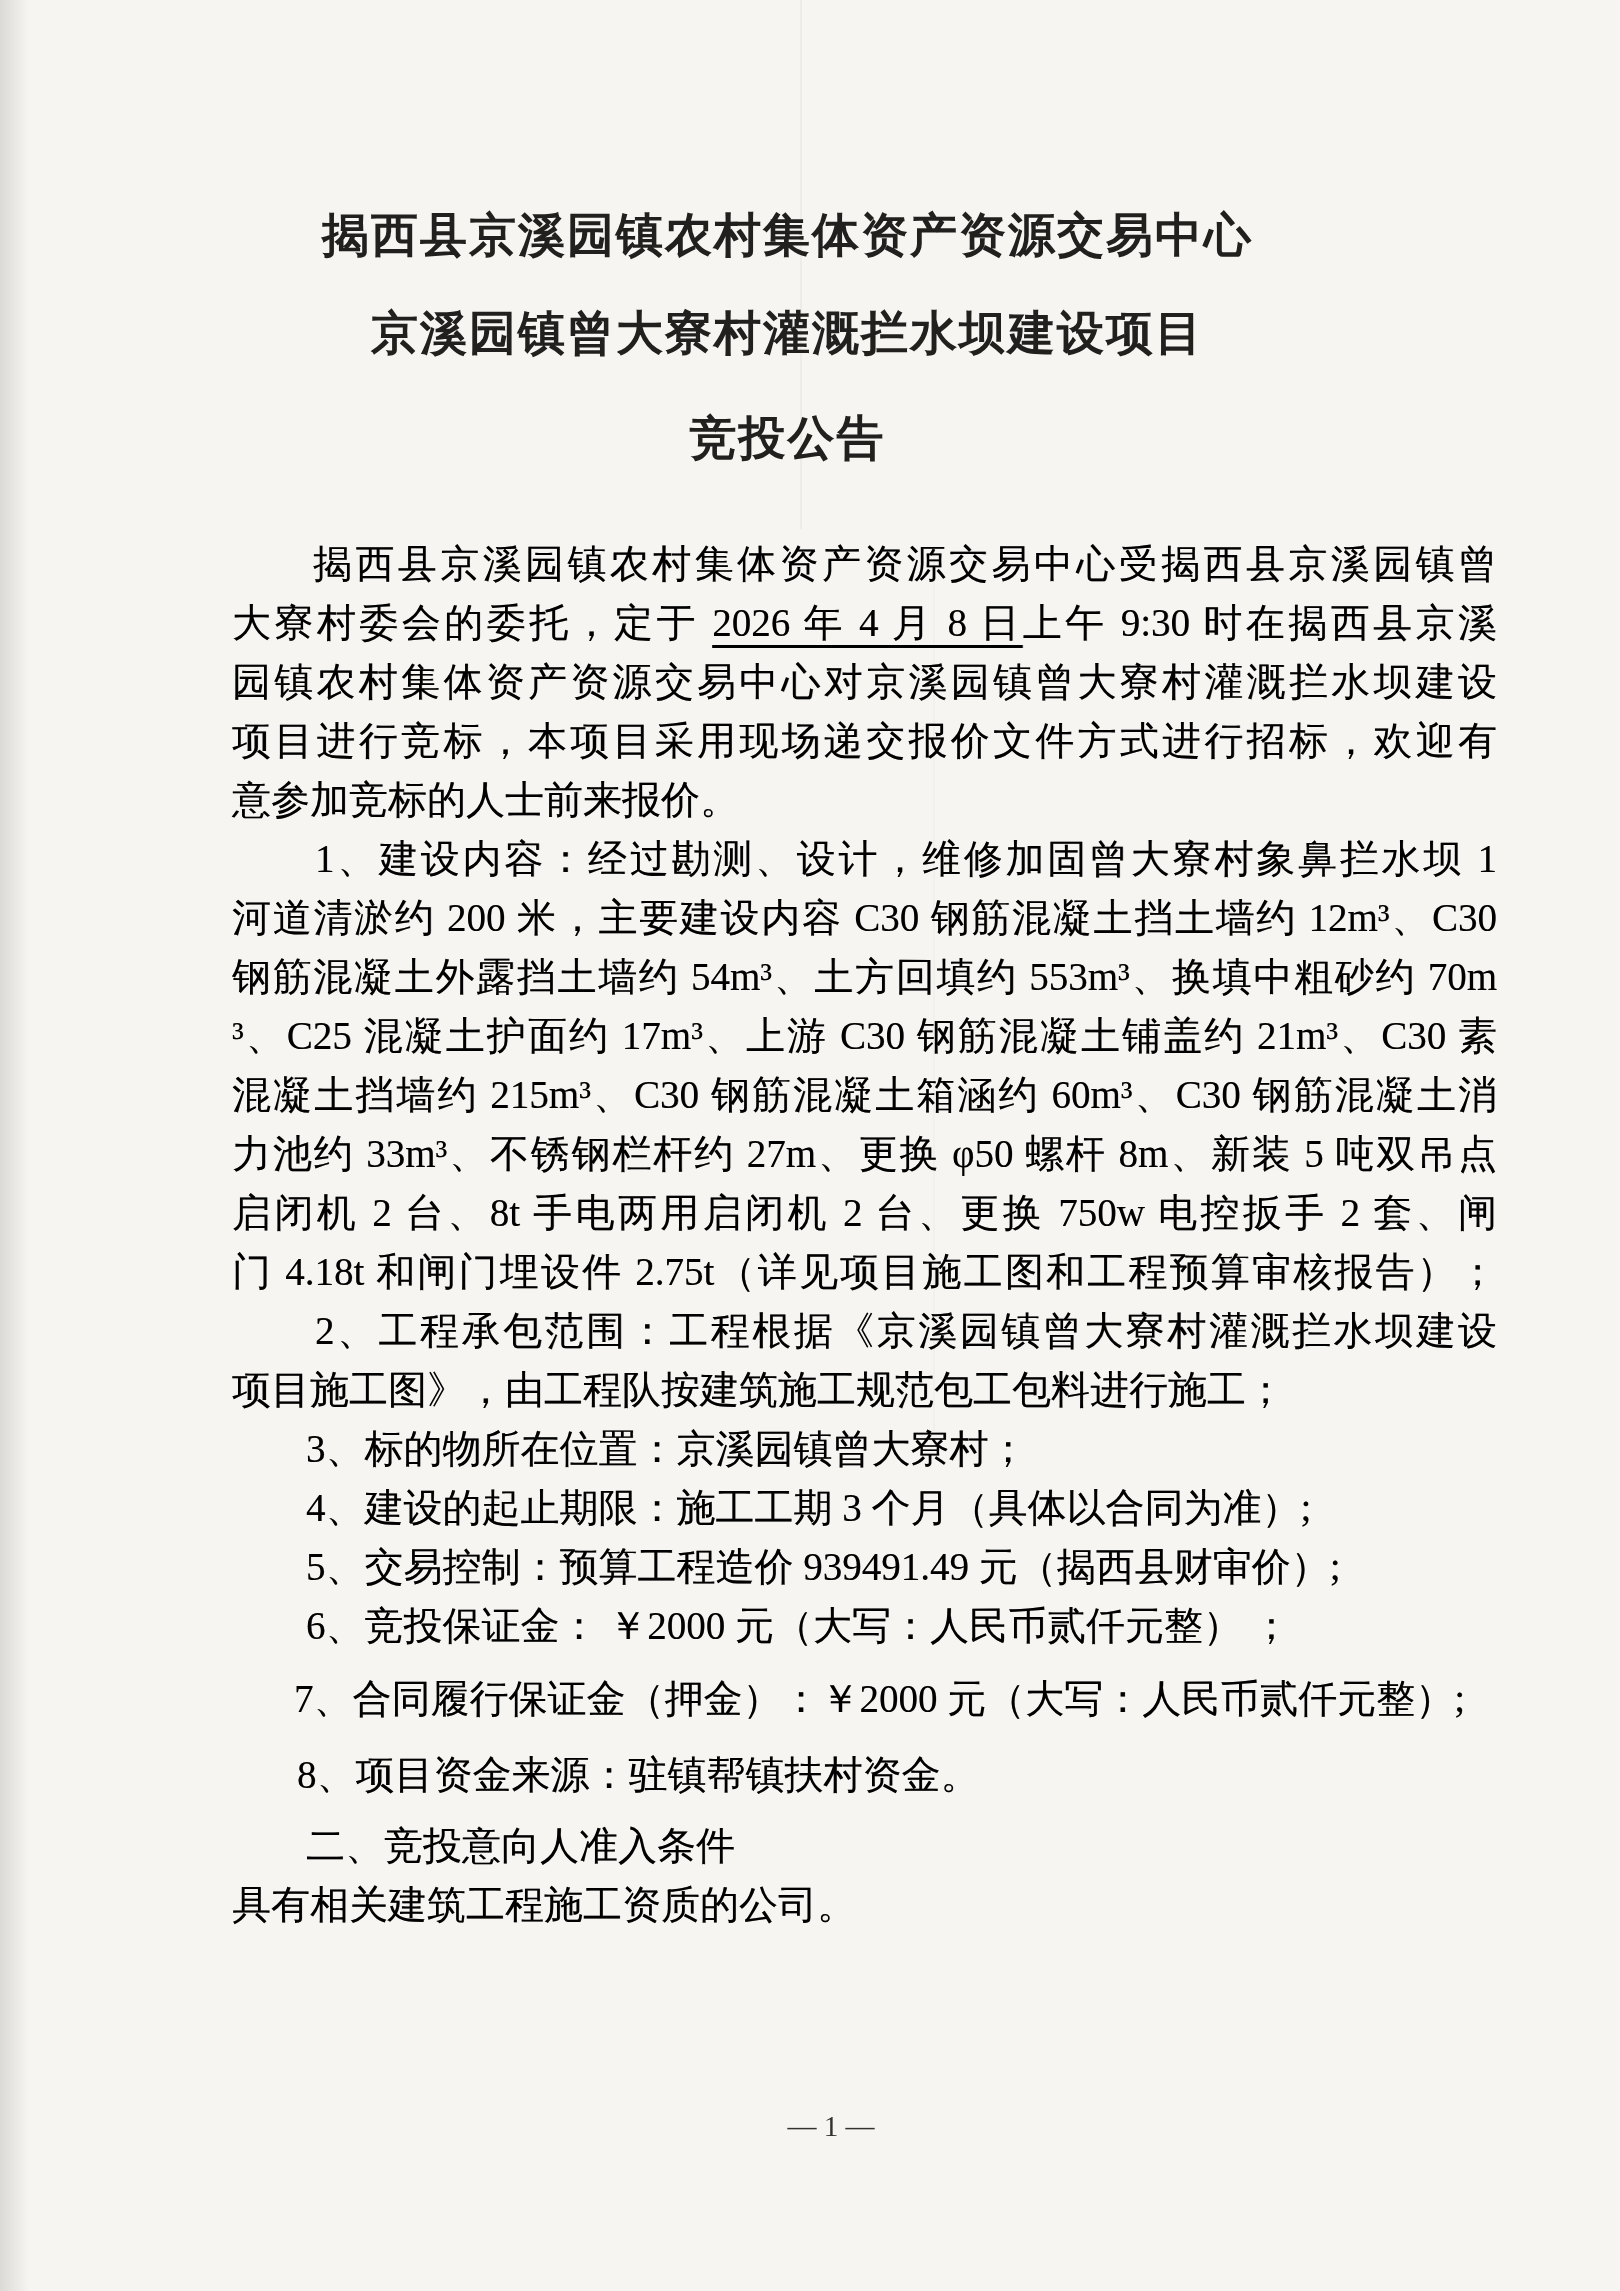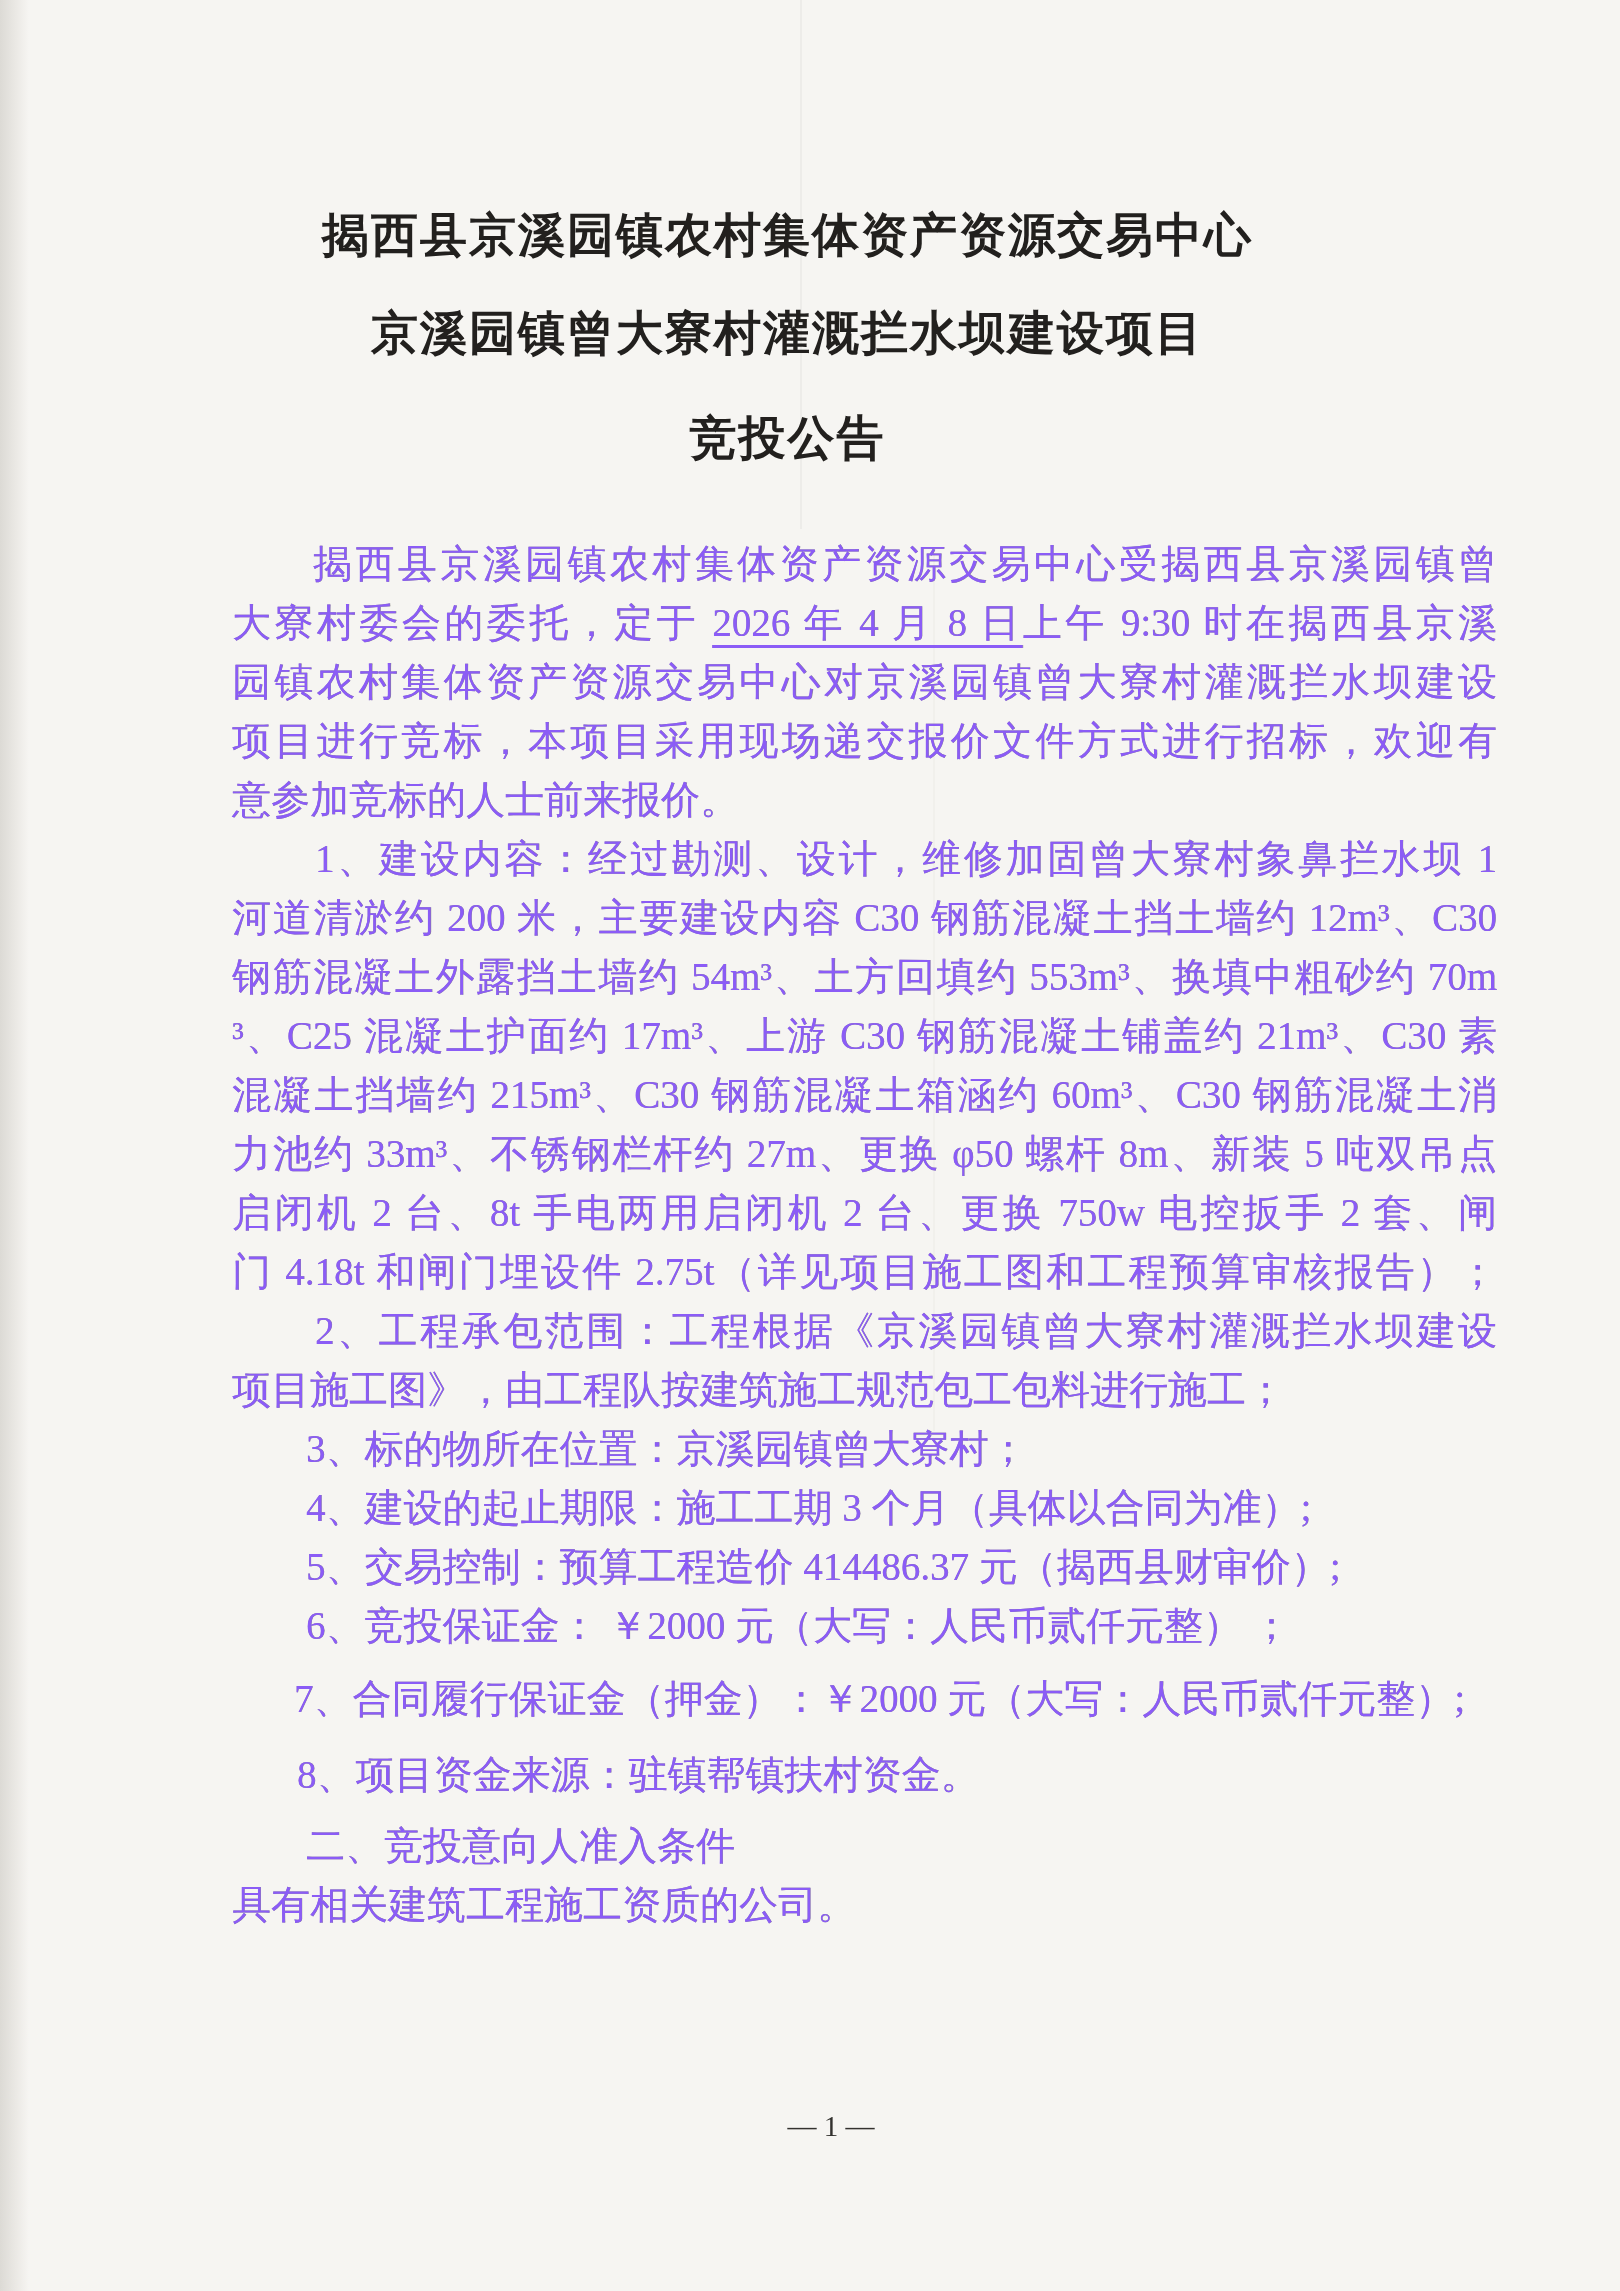--- a/index.html
+++ b/index.html
@@ -35,21 +35,21 @@
     font-weight:700;color:#22201e;
     letter-spacing:2px;
   }
   .title-line{position:absolute;left:0;width:100%;font-size:47px;line-height:55px;}
   #title-1{top:207px;}
   #title-2{top:305px;}
   #title-3{top:410px;}
   .body-block{
     position:absolute;left:232px;top:534px;width:1265px;
     font-size:39px;line-height:59px;
-    color:#8b5cf6;
+    color:#000000;
     text-shadow:0.3px 0 0 rgba(43,42,40,0.55);
   }
   .line{white-space:nowrap;}
   .line.j{
     white-space:normal;
     text-align:justify;
     text-align-last:justify;
   }
   .u{
     text-decoration:underline;
@@ -86,21 +86,21 @@
       <div class="line j"><span>钢筋混凝土外露挡土墙约 54m³、土方回填约 553m³、换填中粗砂约 70m</span></div>
       <div class="line j"><span>³、C25 混凝土护面约 17m³、上游 C30 钢筋混凝土铺盖约 21m³、C30 素</span></div>
       <div class="line j"><span>混凝土挡墙约 215m³、C30 钢筋混凝土箱涵约 60m³、C30 钢筋混凝土消</span></div>
       <div class="line j"><span>力池约 33m³、不锈钢栏杆约 27m、更换 φ50 螺杆 8m、新装 5 吨双吊点</span></div>
       <div class="line j"><span>启闭机 2 台、8t 手电两用启闭机 2 台、更换 750w 电控扳手 2 套、闸</span></div>
       <div class="line j"><span>门 4.18t 和闸门埋设件 2.75t（详见项目施工图和工程预算审核报告）；</span></div>
       <div class="line j" style="padding-left: 83px;"><span>2、工程承包范围：工程根据《京溪园镇曾大寮村灌溉拦水坝建设</span></div>
       <div class="line"><span>项目施工图》，由工程队按建筑施工规范包工包料进行施工；</span></div>
       <div class="line" style="padding-left: 74px;"><span>3、标的物所在位置：京溪园镇曾大寮村；</span></div>
       <div class="line" style="padding-left: 74px;"><span>4、建设的起止期限：施工工期 3 个月（具体以合同为准）;</span></div>
-      <div class="line" style="padding-left: 74px;"><span>5、交易控制：预算工程造价 414486.37 元（揭西县财审价）;</span></div>
+      <div class="line" style="padding-left: 74px;"><span>5、交易控制：预算工程造价 939491.49 元（揭西县财审价）;</span></div>
       <div class="line" style="padding-left: 74px;"><span>6、竞投保证金： ￥2000 元（大写：人民币贰仟元整） ；</span></div>
       <div class="line" style="padding-left: 62px; margin-top: 13.7px;"><span>7、合同履行保证金（押金）：￥2000 元（大写：人民币贰仟元整）;</span></div>
       <div class="line" style="padding-left: 65px; margin-top: 17.6px;"><span>8、项目资金来源：驻镇帮镇扶村资金。</span></div>
       <div class="line" style="padding-left: 74px; margin-top: 11.8px;"><span>二、竞投意向人准入条件</span></div>
       <div class="line"><span>具有相关建筑工程施工资质的公司。</span></div>
     </div>
 
   <div class="page-number">— 1 —</div>
 </div>
 

